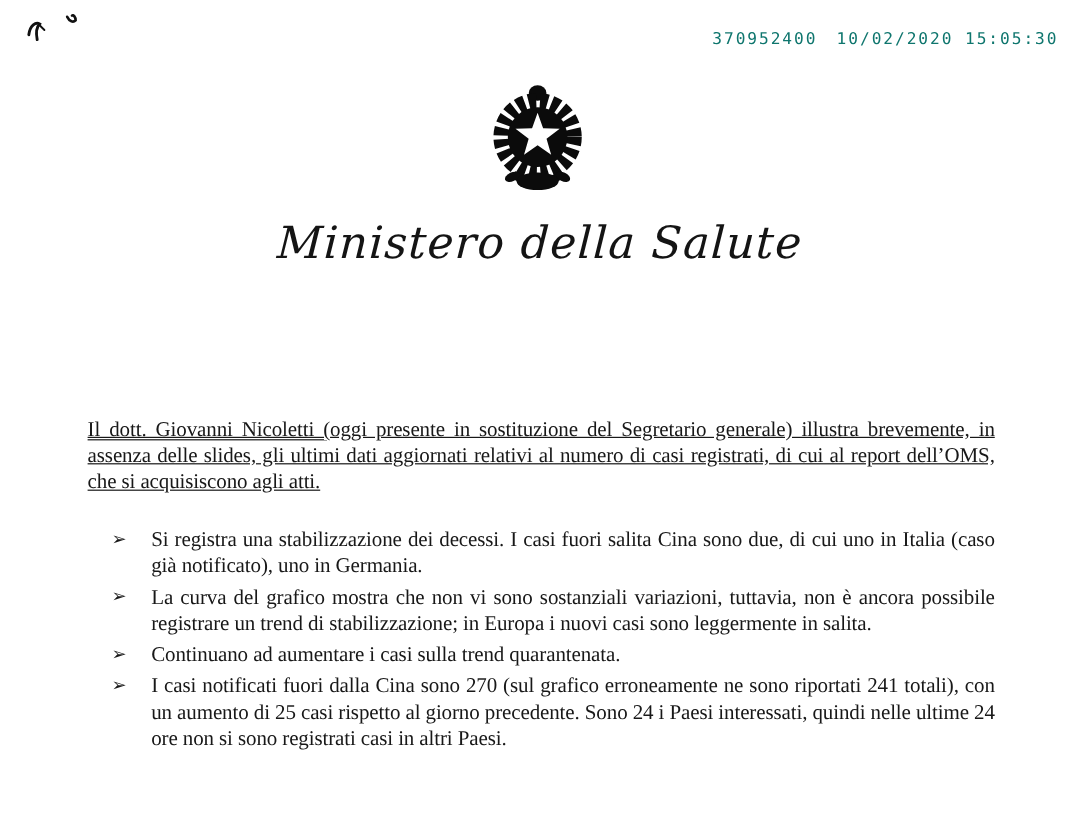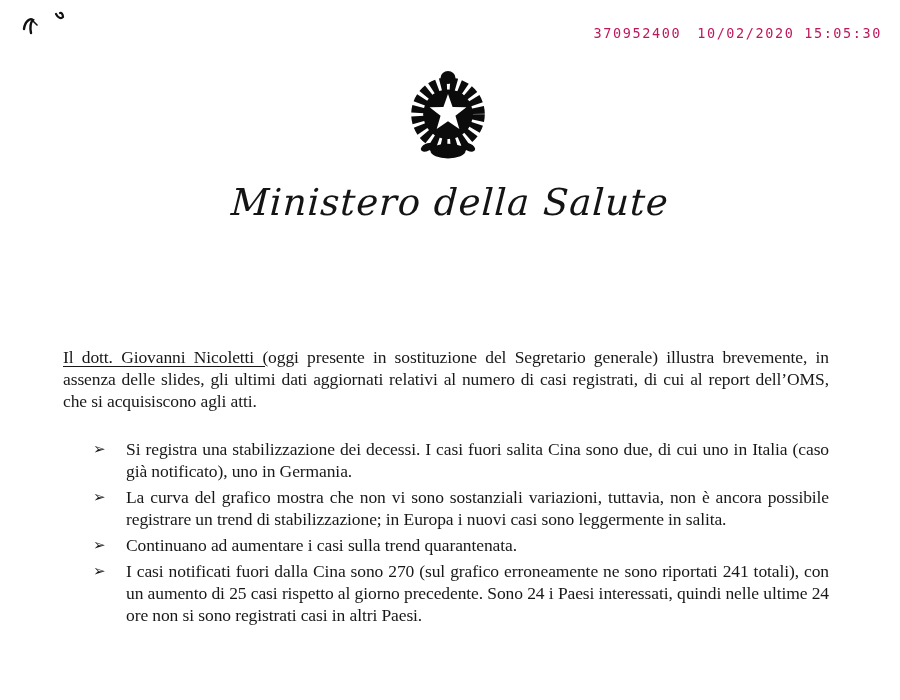--- a/index.html
+++ b/index.html
@@ -36,21 +36,21 @@
     font-size:18px;
   }
 
   
   .body{
     position:absolute;left:63px;top:320px;width:766px;
     font-size:17.5px;line-height:22px;text-align:justify;
     letter-spacing:-0.1px;
   }
   .p1{margin:0;text-indent:11px;}
-  .p2{margin:26px 0 0 0;}
+  .p2{margin:26px 0 0 10px;text-decoration:underline;}
 
   .b{font-weight:bold;}
   .i{font-style:italic;}
   .u{text-decoration:underline;text-underline-offset:3px;}
 
   
   .bullets{margin:26px 0 0 0;padding:0;list-style:none;}
   .bullets li{display:flex;margin-bottom:4px;}
   .bullet-marker{
     flex:0 0 33px;margin-left:30px;
@@ -62,21 +62,21 @@
 <body>
 
 <div class="page">
 
   <svg class="ink-marks" width="54" height="32" viewBox="0 0 54 32" aria-hidden="true">
     <path d="M8,23 C9,15 14,12 17,14 C14,17 14,22 15,27" fill="none" stroke="#111" stroke-width="2.4" stroke-linecap="round"></path>
     <path d="M17,15 L21,19" fill="none" stroke="#111" stroke-width="1.6" stroke-linecap="round"></path>
     <path d="M40,8 C42,12 45,13 47,11 C47,8 45,6 44,7" fill="none" stroke="#111" stroke-width="2.2" stroke-linecap="round"></path>
   </svg>
 
-  <div class="stamp" style="color: #be185d;">
+  <div class="stamp" style="color: #0f766e;">
     <span>370952400</span><span class="stamp-dt">10/02/2020 15:05:30</span>
   </div>
 
   <div class="emblem">
     <svg width="92" height="98" viewBox="0 0 100 106" aria-hidden="true">
       <ellipse cx="50" cy="10" rx="8" ry="7" fill="#0b0b0b"></ellipse>
       <circle cx="50" cy="50" r="33" fill="none" stroke="#0b0b0b" stroke-width="14" stroke-dasharray="7 3.5"></circle>
       <circle cx="50" cy="50" r="27" fill="#0b0b0b"></circle>
       <polygon points="50,28 55,42.1 70,42.5 58.1,51.6 62.3,66 50,57.5 37.7,66 41.9,51.6 30,42.5 45,42.1" fill="#ffffff"></polygon>
       <path d="M28,84 Q50,98 72,84" fill="none" stroke="#0b0b0b" stroke-width="7"></path>

